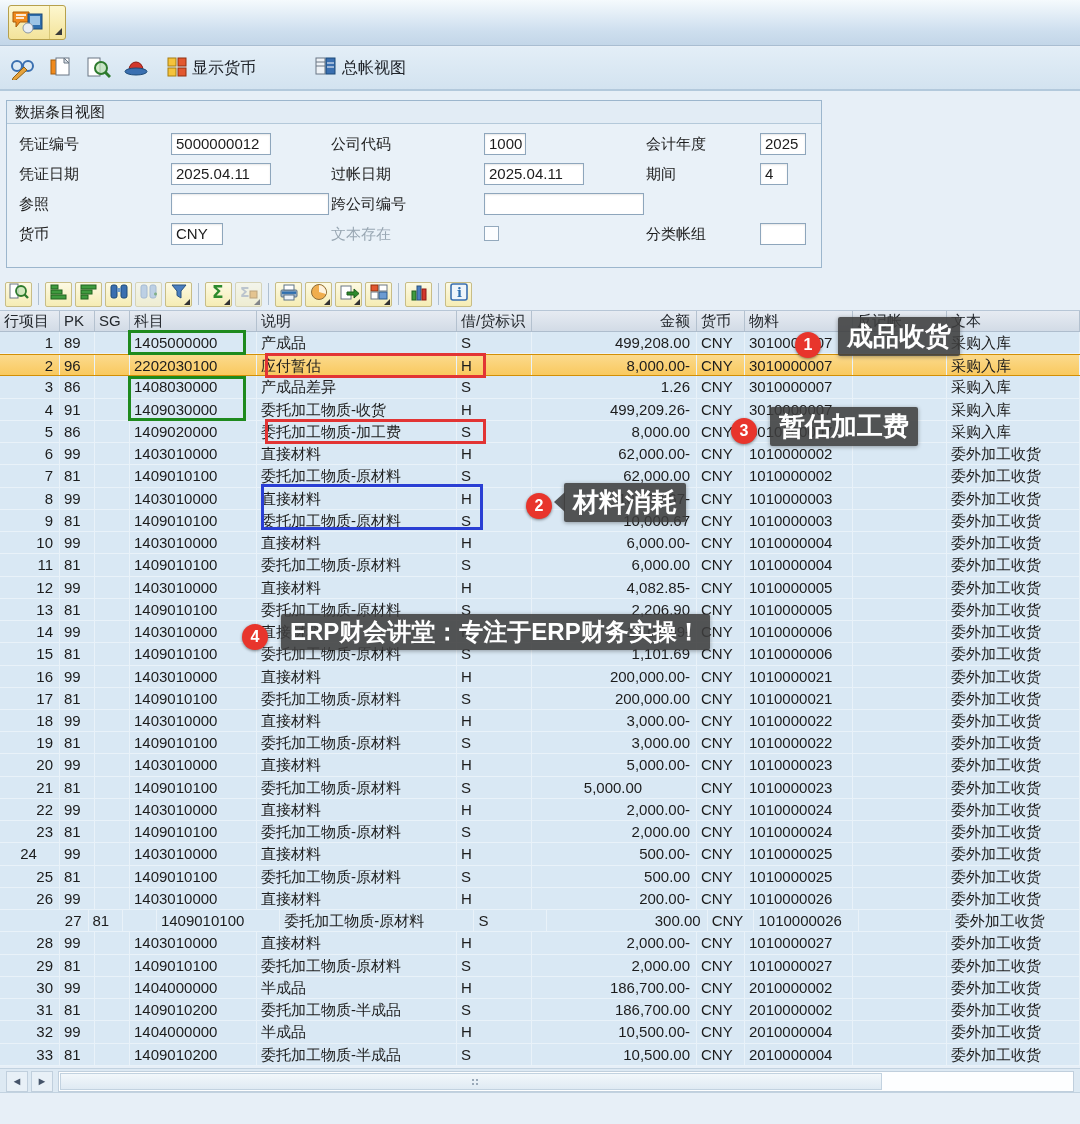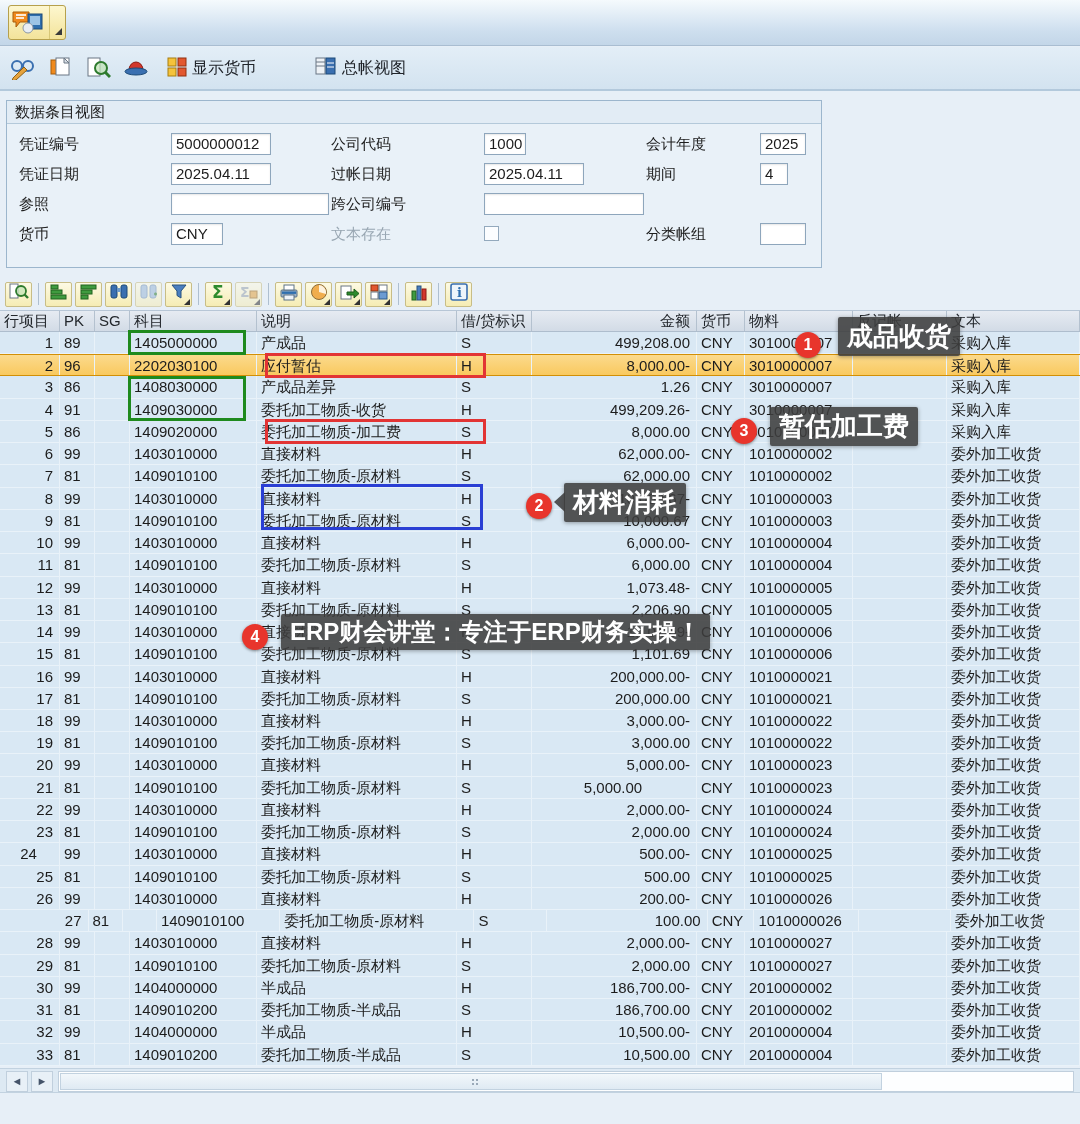--- a/index.html
+++ b/index.html
@@ -468,21 +468,21 @@
         <div class="gc" style="width: 94px;"></div>
         <div class="gc" style="width: 133px;">委外加工收货</div>
       </div>
       <div class="gr">
         <div class="gc num" style="width: 60px;">12</div>
         <div class="gc" style="width: 35px;">99</div>
         <div class="gc" style="width: 35px;"></div>
         <div class="gc" style="width: 127px;">1403010000</div>
         <div class="gc" style="width: 200px;">直接材料</div>
         <div class="gc" style="width: 75px;">H</div>
-        <div class="gc num" style="width: 165px;">1,073.48-</div>
+        <div class="gc num" style="width: 165px;">4,082.85-</div>
         <div class="gc" style="width: 48px;">CNY</div>
         <div class="gc" style="width: 108px;">1010000005</div>
         <div class="gc" style="width: 94px;"></div>
         <div class="gc" style="width: 133px;">委外加工收货</div>
       </div>
       <div class="gr">
         <div class="gc num" style="width: 60px;">13</div>
         <div class="gc" style="width: 35px;">81</div>
         <div class="gc" style="width: 35px;"></div>
         <div class="gc" style="width: 127px;">1409010100</div>
@@ -663,21 +663,21 @@
         <div class="gc" style="width: 94px;"></div>
         <div class="gc" style="width: 133px;">委外加工收货</div>
       </div>
       <div class="gr">
         <div class="gc num" style="width: 60px; margin-left: 30px;">27</div>
         <div class="gc" style="width: 35px;">81</div>
         <div class="gc" style="width: 35px;"></div>
         <div class="gc" style="width: 127px;">1409010100</div>
         <div class="gc" style="width: 200px;">委托加工物质-原材料</div>
         <div class="gc" style="width: 75px;">S</div>
-        <div class="gc num" style="width: 165px;">100.00</div>
+        <div class="gc num" style="width: 165px;">300.00</div>
         <div class="gc" style="width: 48px;">CNY</div>
         <div class="gc" style="width: 108px;">1010000026</div>
         <div class="gc" style="width: 94px;"></div>
         <div class="gc" style="width: 133px;">委外加工收货</div>
       </div>
       <div class="gr">
         <div class="gc num" style="width: 60px;">28</div>
         <div class="gc" style="width: 35px;">99</div>
         <div class="gc" style="width: 35px;"></div>
         <div class="gc" style="width: 127px;">1403010000</div>

